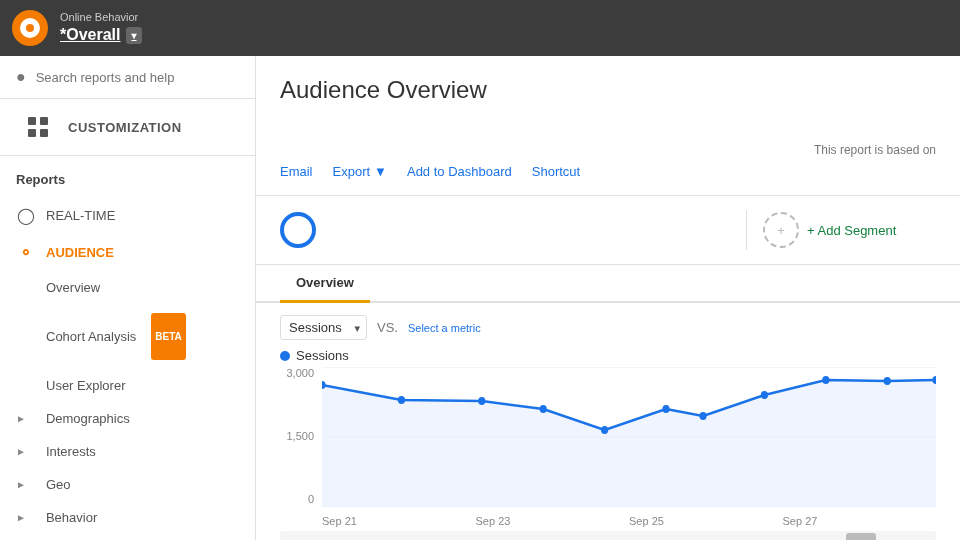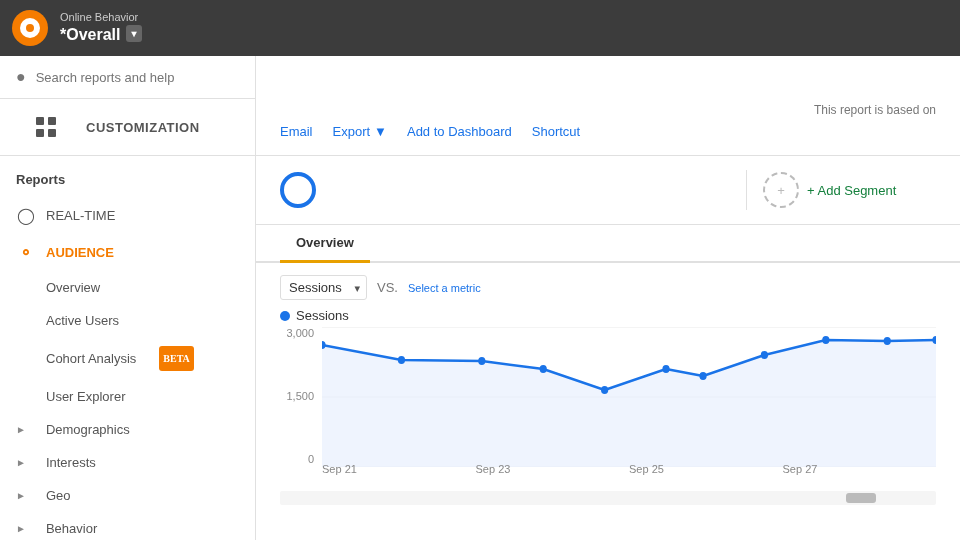--- a/index.html
+++ b/index.html
@@ -43,22 +43,23 @@
     .topbar-account {
       color: #ccc;
       font-size: 11px;
       line-height: 1.3;
     }
     .topbar-account-name {
       color: #fff;
       font-size: 16px;
       font-weight: bold;
       display: flex;
-      align-items: flex-start;
+      align-items: center;
       gap: 6px;
+      text-decoration: underline;
     }
     .dropdown-arrow {
       background: #666;
       border-radius: 3px;
       padding: 2px 5px;
       font-size: 10px;
       color: #fff;
       cursor: pointer;
     }
 
@@ -96,22 +97,22 @@
       outline: none;
       color: #3b82f6;
       font-size: 13px;
       width: 100%;
       background: transparent;
     }
 
     .sidebar-customization {
       display: flex;
       align-items: center;
-      gap: 26px;
-      padding: 14px 32px;
+      gap: 16px;
+      padding: 14px 24px;
       border-bottom: 1px solid #e0e0e0;
       cursor: pointer;
     }
     .customization-icon {
       width: 28px;
       height: 28px;
       display: flex;
       align-items: center;
       justify-content: center;
     }
@@ -159,24 +160,23 @@
       cursor: pointer;
       color: #555;
       font-size: 13px;
     }
     .arrow-icon { margin-right: 10px; font-size: 10px; color: #888; }
     .beta-badge {
       font-size: 10px;
       color: #fff;
       background: #f57c00;
       border-radius: 3px;
-      padding: 7px 4px;
-      margin-left: 13px;
+      padding: 18px 4px;
+      margin-left: 5px;
       font-weight: bold;
-      font-family: Liberation Serif, serif;
     }
 
     
     .content {
       flex: 1;
       background: #fff;
       overflow-y: auto;
       padding: 0;
     }
 
@@ -355,21 +355,21 @@
     }
     .chart-inner {
       position: absolute;
       left: 42px;
       right: 0;
       top: 0;
       bottom: 20px;
     }
     .x-labels {
       position: absolute;
-      bottom: 12px;
+      bottom: 0;
       left: 42px;
       right: 0;
       display: flex;
       justify-content: space-between;
       align-items: flex-end;
     }
     .x-label {
       font-size: 11px;
       color: #888;
     }
@@ -440,23 +440,20 @@
 
     <div class="nav-item active">
       <span class="nav-icon">⚬</span>
       <span>AUDIENCE</span>
     </div>
 
     <div class="nav-item indent">
       <span>Overview</span>
     </div>
     <div class="nav-item indent">
-      <span>Active Users</span>
-    </div>
-    <div class="nav-item indent">
       <span>Cohort Analysis</span>
       <span class="beta-badge">BETA</span>
     </div>
     <div class="nav-item indent">
       <span>User Explorer</span>
     </div>
     <div class="nav-item-with-arrow">
       <span class="arrow-icon">►</span>
       <span style="padding-left:10px;">Demographics</span>
     </div>
@@ -469,20 +466,21 @@
       <span style="padding-left:10px;">Geo</span>
     </div>
     <div class="nav-item-with-arrow">
       <span class="arrow-icon">►</span>
       <span style="padding-left:10px;">Behavior</span>
     </div>
   </div>
 
   <div class="content">
     <div class="page-header">
+      <h1 class="page-title">Audience Overview</h1>
       <div class="toolbar">
         <span class="toolbar-btn">Email</span>
         <span class="toolbar-btn">
           <span>Export</span>
           <span>▼</span>
         </span>
         <span class="toolbar-btn">Add to Dashboard</span>
         <span class="toolbar-btn">Shortcut</span>
         <span class="report-note">This report is based on</span>
       </div>

